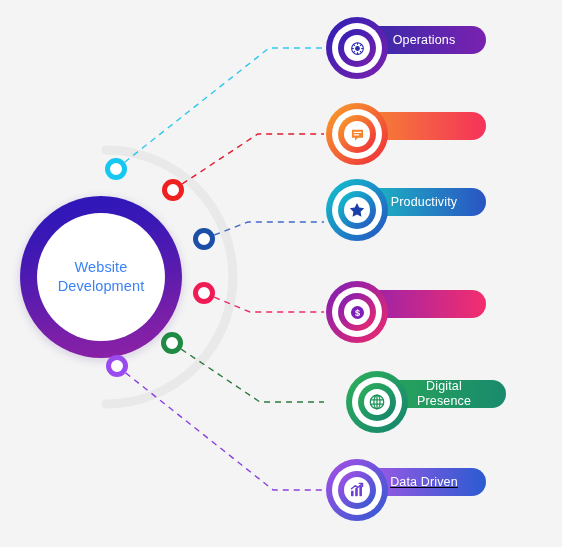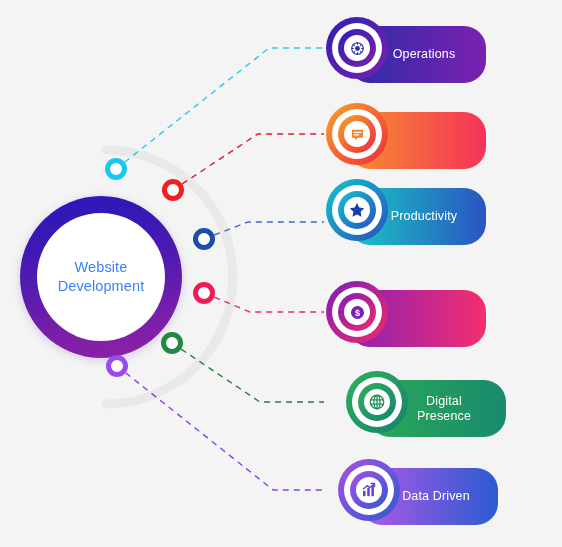--- a/index.html
+++ b/index.html
@@ -44,21 +44,21 @@
     position:absolute;
     width:22px;height:22px;
     border-radius:50%;
     background:#ffffff;
     box-sizing:border-box;
   }
 
   
   .pill{
     position:absolute;
-    height:57px;
+    height:28px;
     width:138px;
     border-radius:22px;
     display:flex;
     align-items:center;
     justify-content:flex-end;
     box-sizing:border-box;
     padding-right:16px;
   }
   .pill-text{
     color:#ffffff;
@@ -208,21 +208,21 @@
                     <path d="M3.2 9.2h17.6M3.2 14.8h17.6M12 3v18"></path>
                   </g>
                 </svg>
               </div>
             </div>
           </div>
         </div>
         <div class="pill-text">Digital
 Presence</div>
       </div>
-      <div class="pill" style="left: 360px; top: 468px; background: linear-gradient(90deg, rgb(178, 88, 232) 0%, rgb(43, 91, 208) 100%);">
+      <div class="pill" style="left: 348px; top: 468px; background: linear-gradient(90deg, rgb(178, 88, 232) 0%, rgb(43, 91, 208) 100%); text-decoration: underline;">
         <div class="badge" style="background: linear-gradient(135deg, rgb(169, 79, 230) 0%, rgb(47, 90, 208) 100%);">
           <div class="badge-ring2">
             <div class="badge-ring3" style="background: linear-gradient(135deg, rgb(169, 79, 230) 0%, rgb(47, 90, 208) 100%);">
               <div class="badge-core">
                 <svg width="18" height="18" viewBox="0 0 24 24">
                   <g fill="#6a3fd8">
                     <rect x="4" y="13" width="3.4" height="7.4" rx="1"></rect>
                     <rect x="9.6" y="9.4" width="3.4" height="11" rx="1"></rect>
                     <rect x="15.2" y="5.6" width="3.4" height="14.8" rx="1"></rect>
                   </g>

